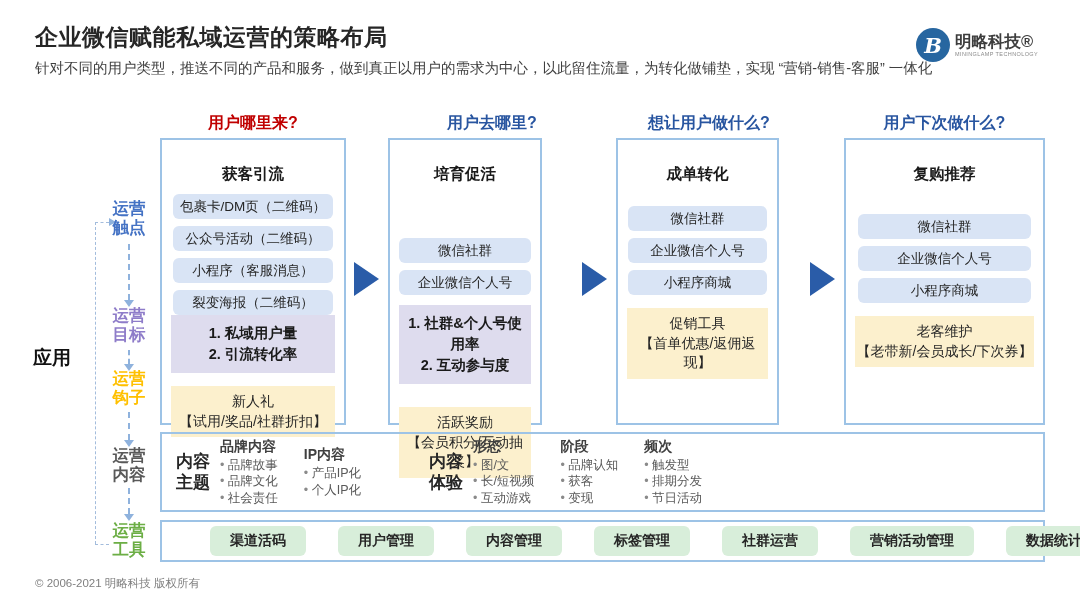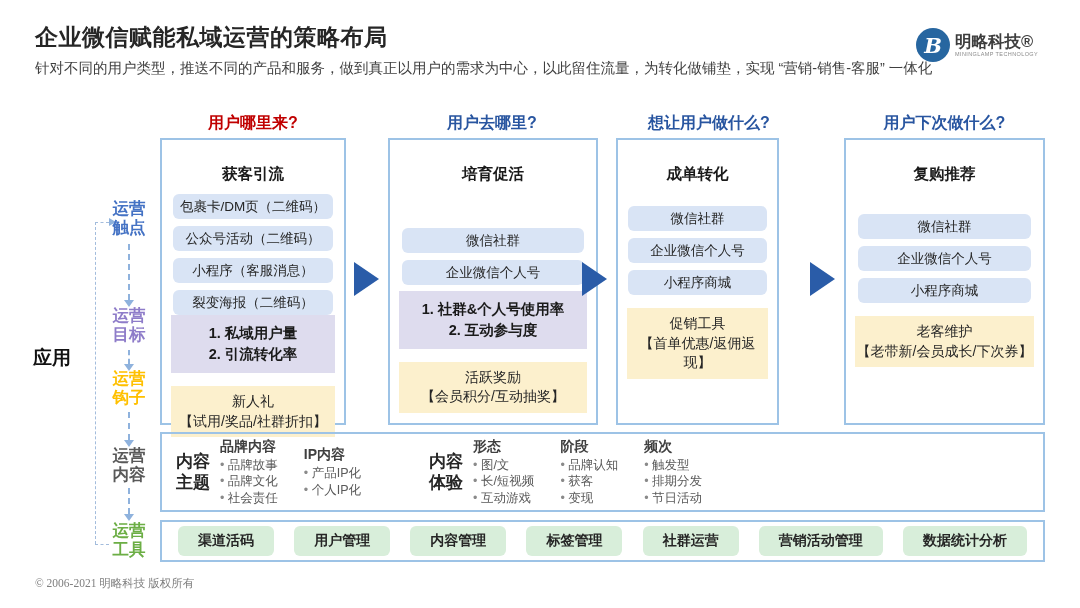--- a/index.html
+++ b/index.html
@@ -45,22 +45,22 @@
                box-sizing:border-box;display:flex;align-items:center;}
   .cgroup{display:flex;align-items:center;height:100%;}
   .cgroup-label{font-size:17px;font-weight:bold;color:#262626;white-space:pre-line;line-height:1.25;
                 text-align:center;margin:0 10px 0 14px;}
   .ccol{margin-right:26px;}
   .ccol-title{font-size:14px;font-weight:bold;color:#404040;margin-bottom:1px;}
   .ccol-item{font-size:12.5px;color:#595959;line-height:1.32;}
   .ccol-item::before{content:"•  ";color:#8a8a8a;}
   .tools-box{position:absolute;left:160px;top:520px;width:885px;height:42px;border:2px solid #9dc3e6;
              box-sizing:border-box;display:flex;align-items:center;justify-content:space-between;padding:0 16px;}
-  .tool-btn{background:#d8eeda;border-radius:6px;padding:6px 20px;font-size:14px;font-weight:bold;color:#262626;white-space:nowrap;}
-  .footer{position:absolute;left:35px;top:576px;font-size:11.5px;color:#7f7f7f;font-family:Liberation Serif, serif;}
+  .tool-btn{background:#d8eeda;border-radius:6px;padding:6px 20px;font-size:14px;font-weight:bold;color:#262626;white-space:nowrap;margin-left:32px;}
+  .footer{position:absolute;left:35px;top:576px;font-size:11.5px;color:#7f7f7f;}
 </style>
 </head>
 <body>
 
 <div class="page">
 
   <div class="title">企业微信赋能私域运营的策略布局</div>
   <div class="subtitle">针对不同的用户类型，推送不同的产品和服务，做到真正以用户的需求为中心，以此留住流量，为转化做铺垫，实现 “营销-销售-客服” 一体化</div>
 
   <div class="logo">
@@ -107,21 +107,21 @@
           <div class="tp">小程序（客服消息）</div>
           <div class="tp">裂变海报（二维码）</div>
         </div>
         <div class="goal">1. 私域用户量
 2. 引流转化率</div>
         <div class="hook">新人礼
 【试用/奖品/社群折扣】</div>
       </div>
       <div class="flow-arrow" style="left: 354px;"></div>
       <div class="question" style="left: 399px; width: 186px; color: rgb(40, 85, 160);">用户去哪里?</div>
-      <div class="colbox c2" style="left: 388px; width: 210px;">
+      <div class="colbox c2" style="left: 388px; width: 154px; gap: 10px;">
         <div class="stage-title">培育促活</div>
         <div class="touch">
           <div class="tp">微信社群</div>
           <div class="tp">企业微信个人号</div>
         </div>
         <div class="goal">1. 社群&amp;个人号使用率
 2. 互动参与度</div>
         <div class="hook">活跃奖励
 【会员积分/互动抽奖】</div>
       </div>

